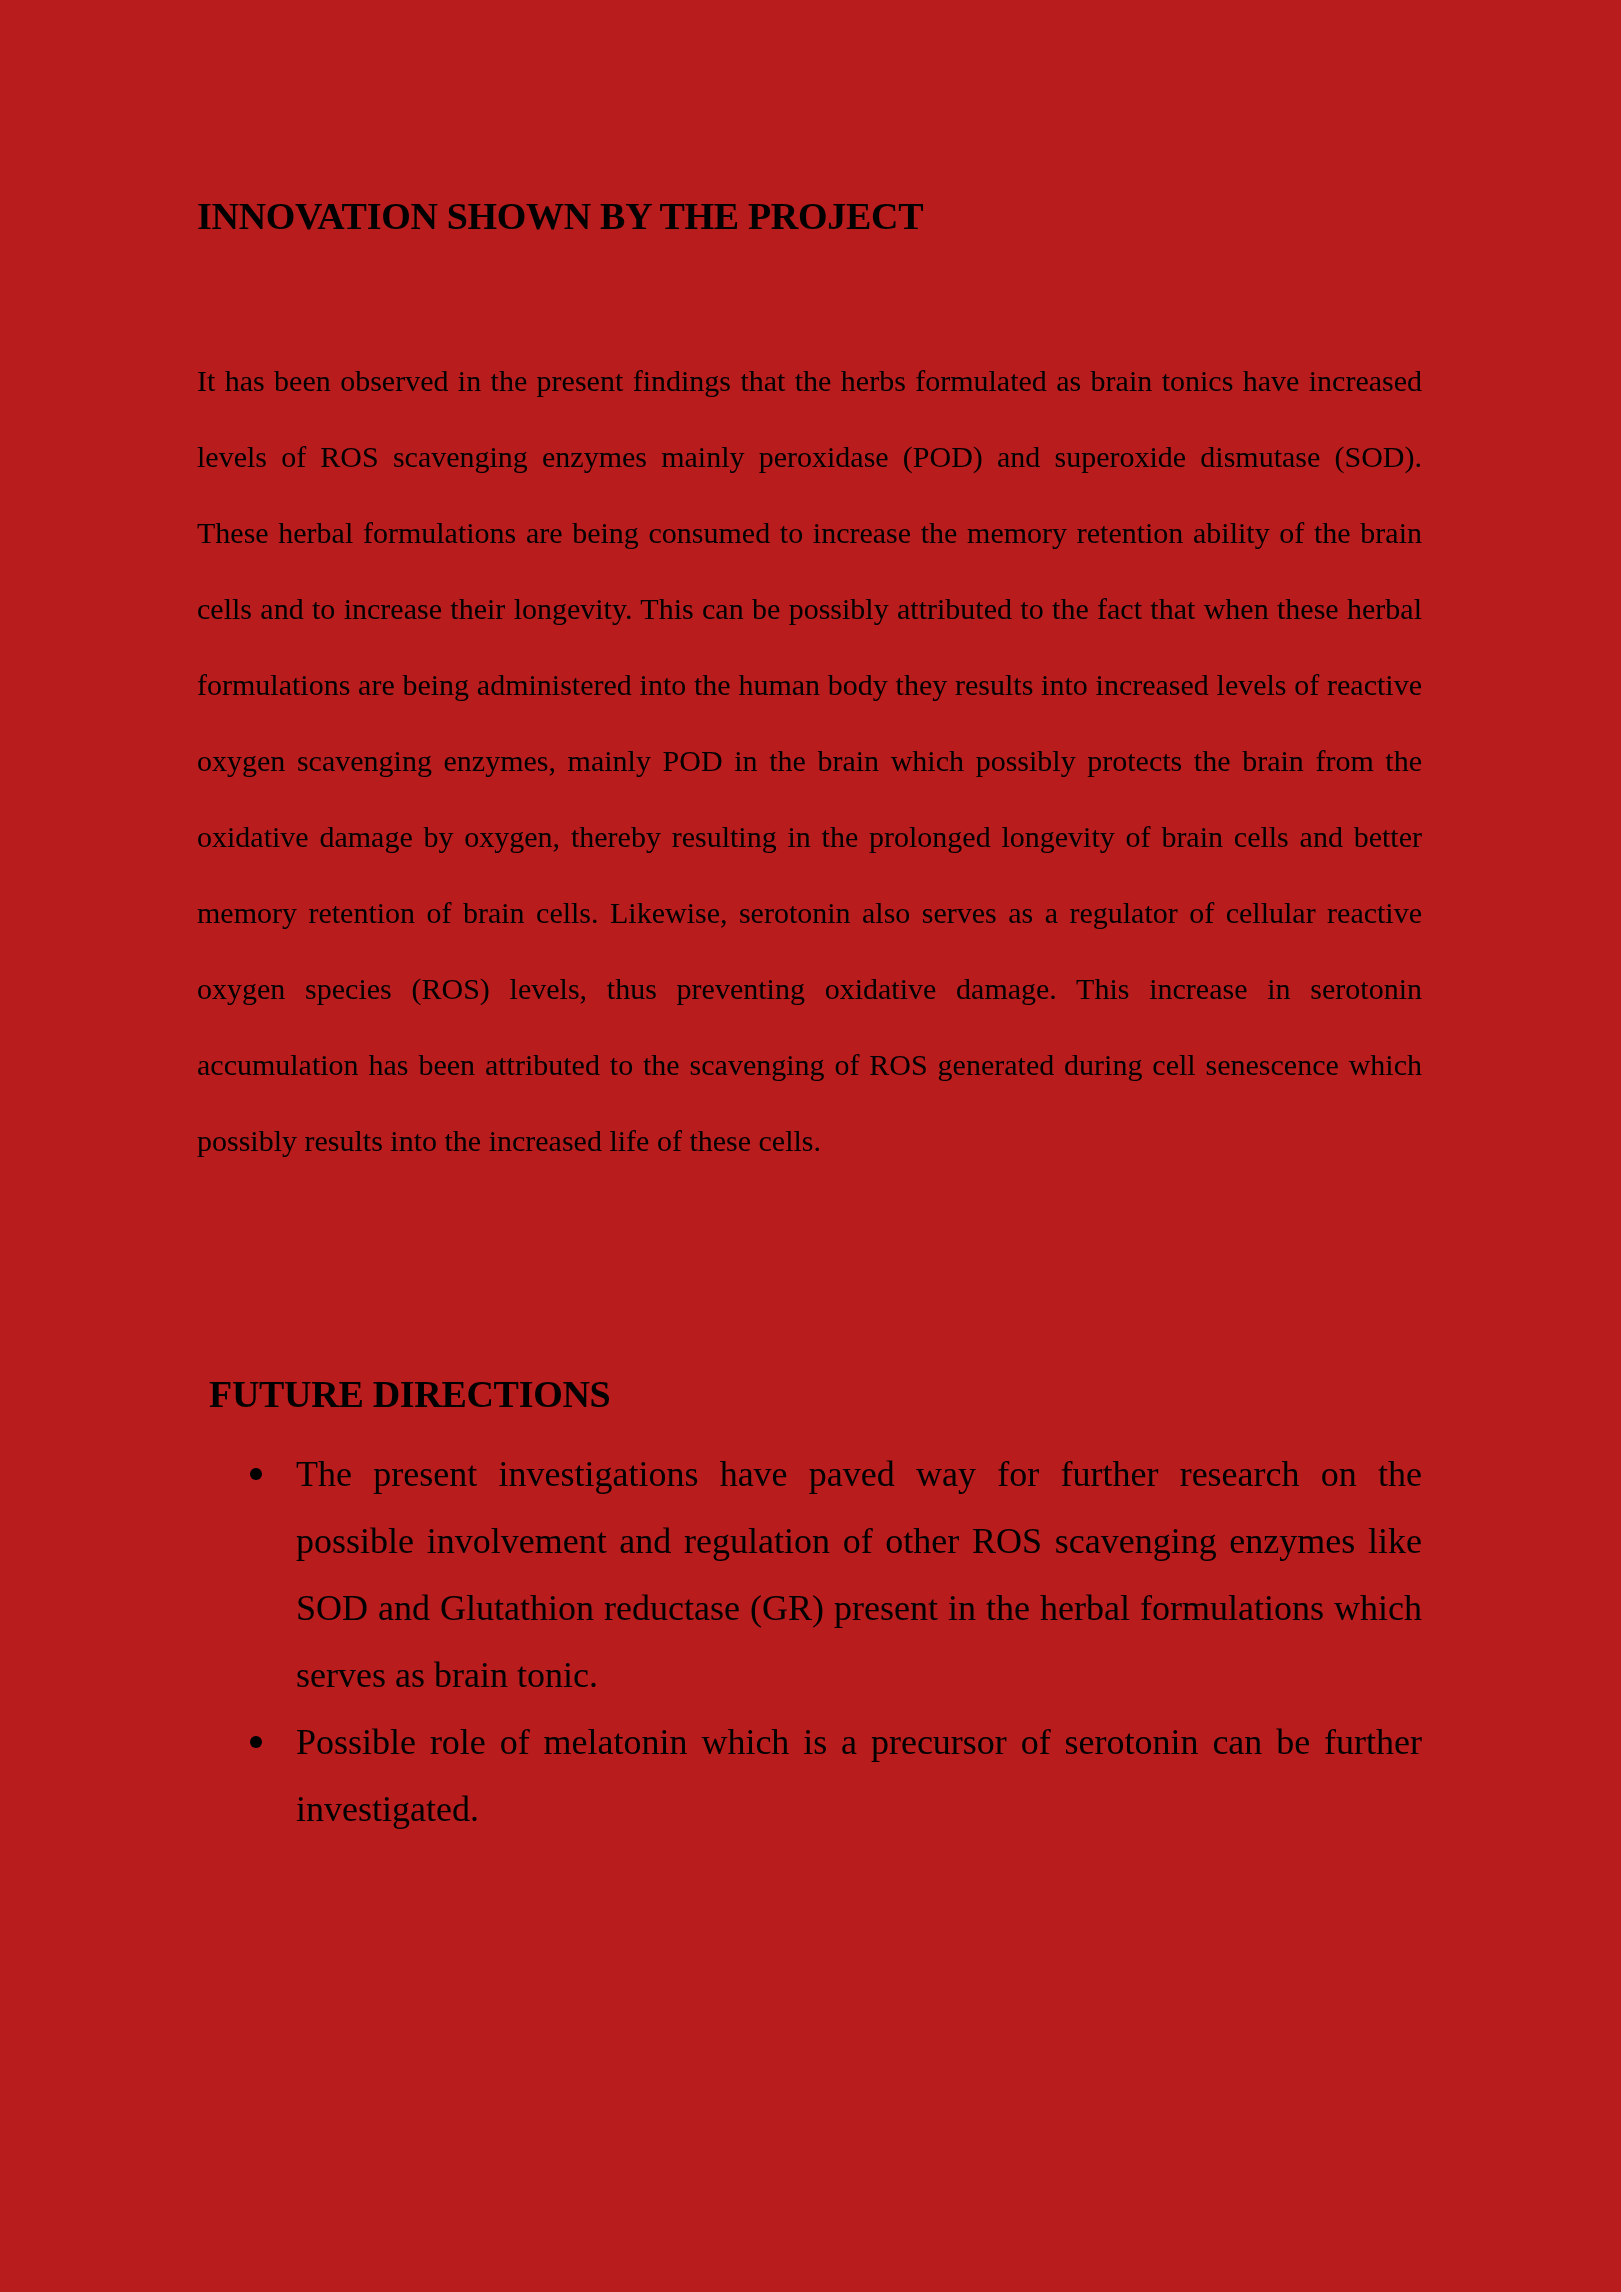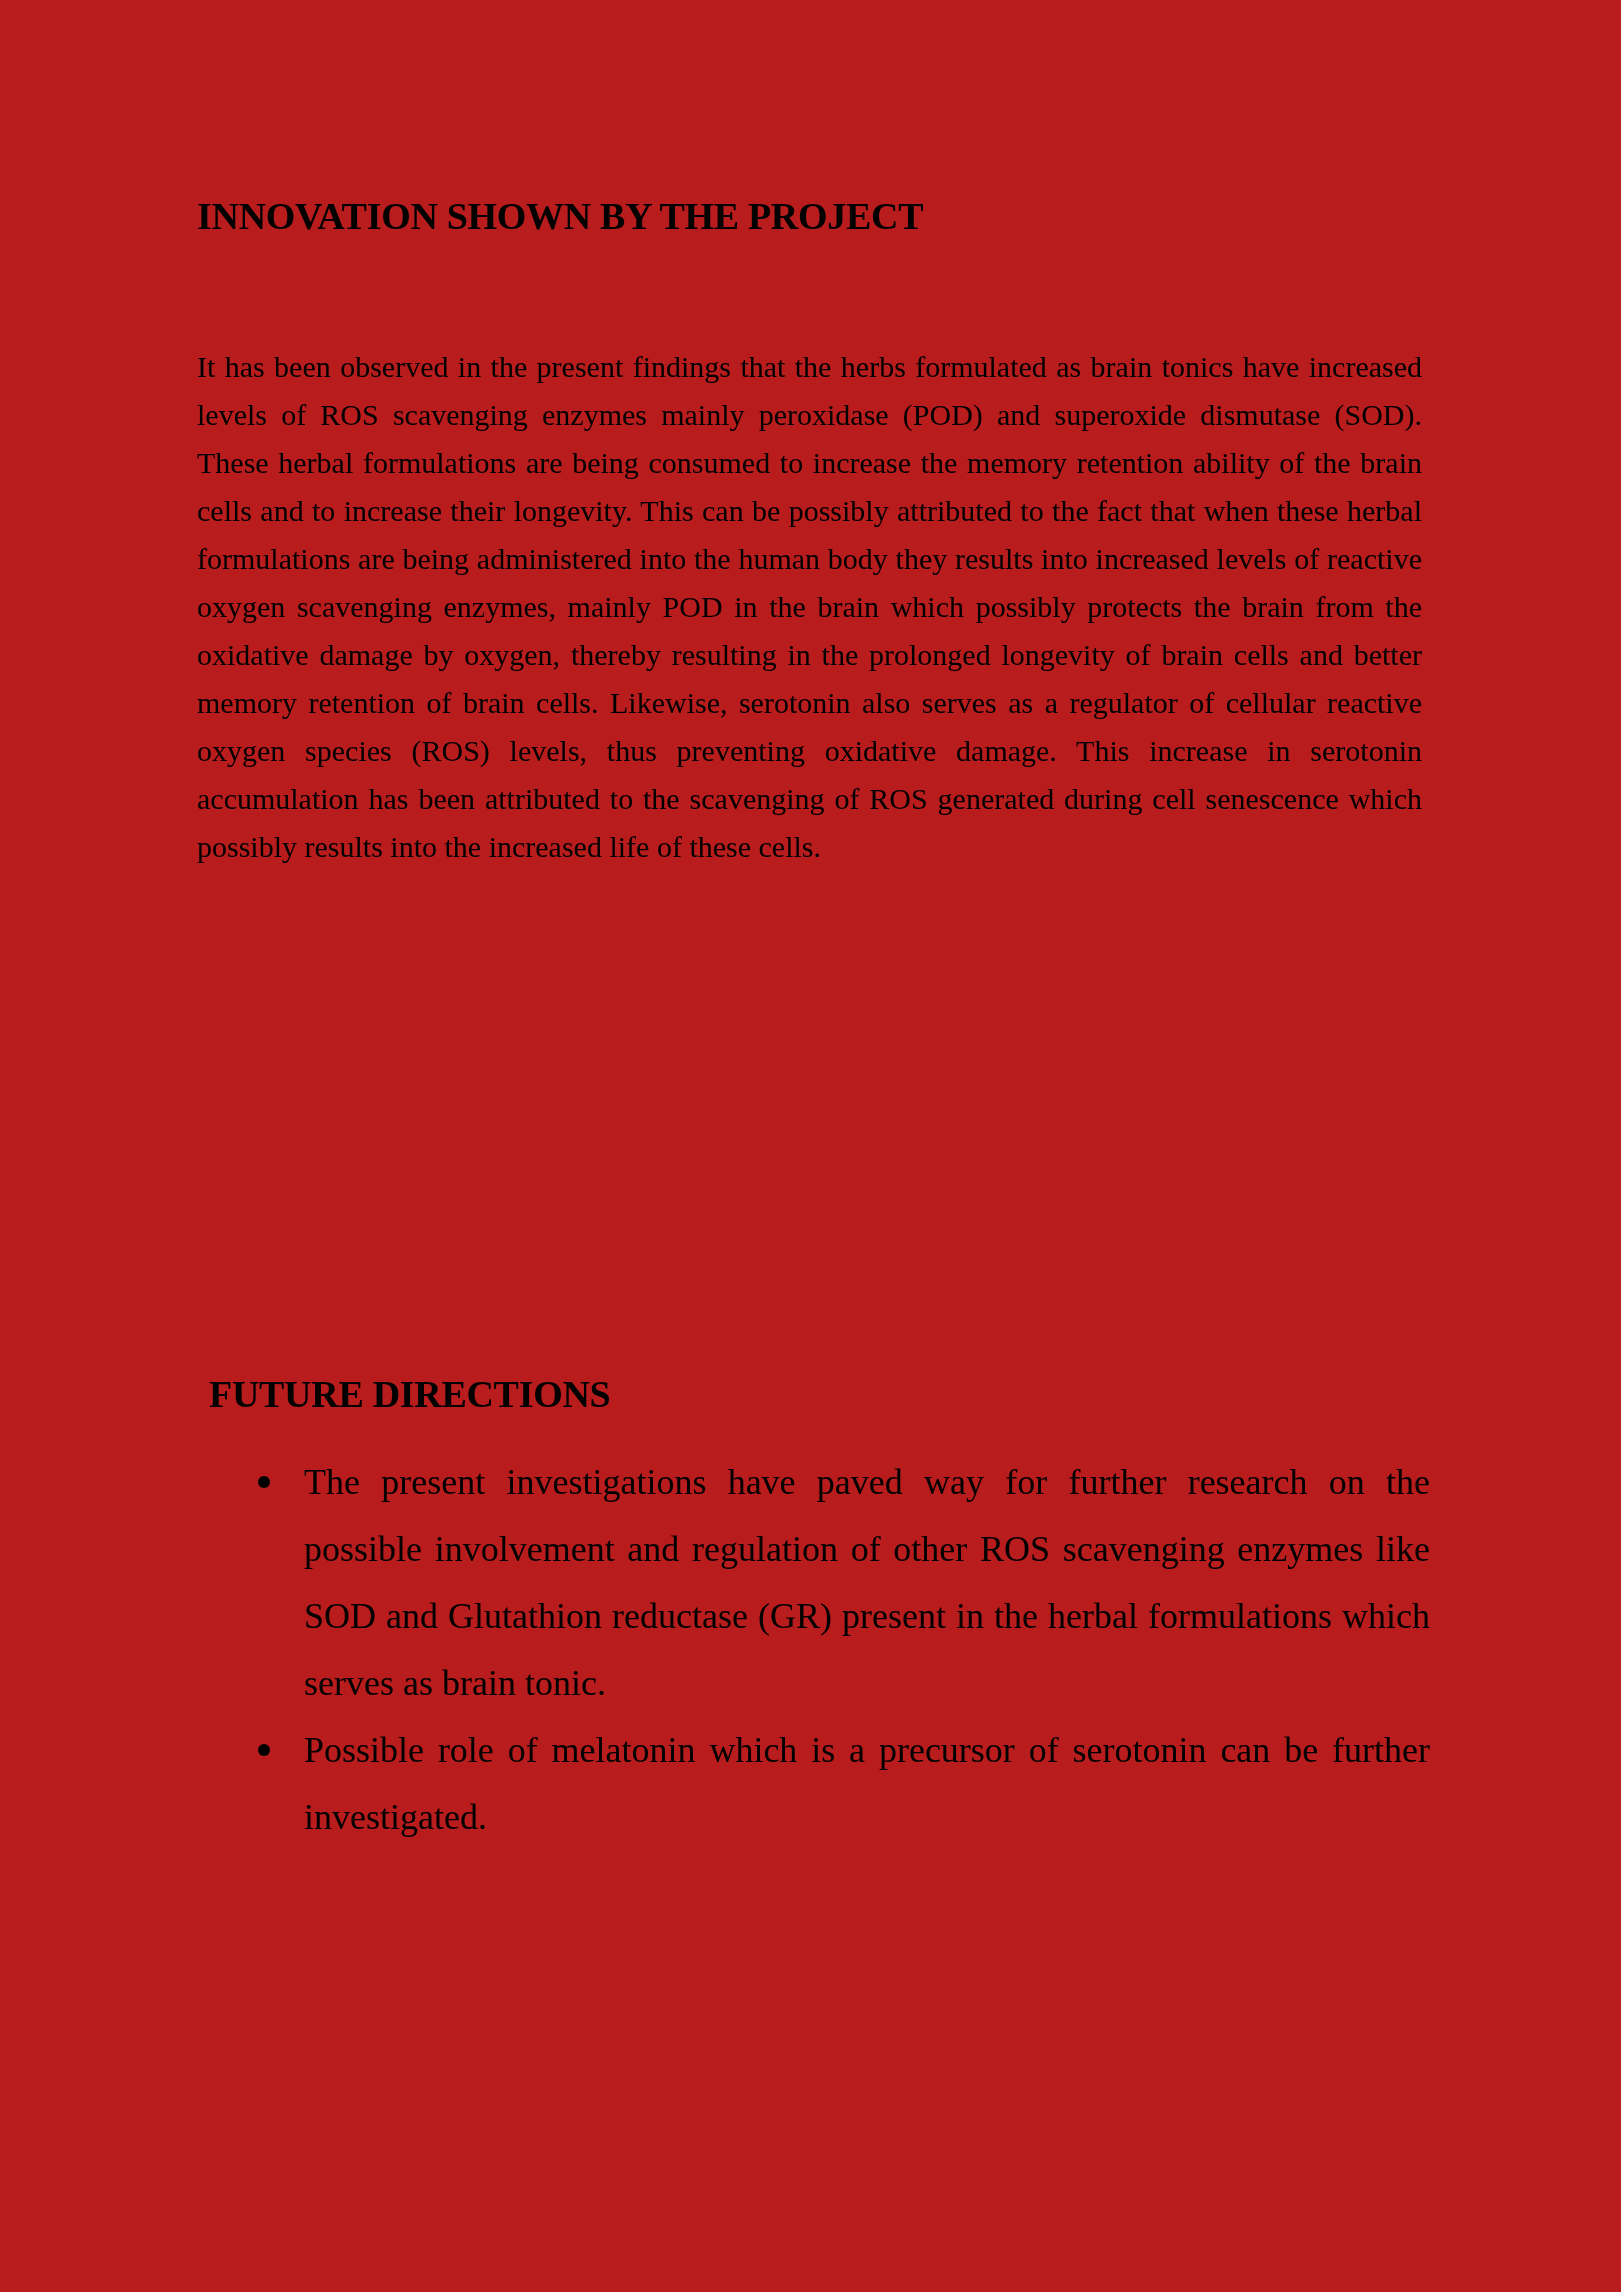--- a/index.html
+++ b/index.html
@@ -1,23 +1,23 @@
 <!DOCTYPE html>
 <html><head>
 <meta charset="utf-8">
 <style>
   html, body { margin: 0; padding: 0; background: #ffffff; }
   body { width: 1621px; height: 2293px; position: relative; overflow: hidden;
          font-family: "Liberation Serif", "DejaVu Serif", serif; color: #000; }
   .page { position: absolute; left: 0; top: 0; width: 1621px; height: 2293px; background: #b91c1c; }
   .h1 { position: absolute; left: 197px; top: 194px; font-size: 38px; font-weight: bold; letter-spacing: -0.3px; margin: 0; }
-  .para { position: absolute; left: 197px; top: 343px; width: 1225px; font-size: 30px; line-height: 48px;
+  .para { position: absolute; left: 197px; top: 343px; width: 1225px; font-size: 30px; line-height: 76px;
           text-align: justify; margin: 0; }
   .h2 { position: absolute; left: 197px; top: 1360px; font-size: 38px; font-weight: bold; letter-spacing: -0.3px; margin: 12px; }
-  .bullets { position: absolute; left: 197px; top: 1441px; width: 1225px; margin: 8px; padding: 0; list-style: none; }
+  .bullets { position: absolute; left: 197px; top: 1441px; width: 1225px; margin: 0; padding: 0; list-style: none; }
   .bullets li { position: relative; padding-left: 99px; font-size: 36px; line-height: 67px; text-align: justify; }
   .bullet-dot { position: absolute; left: 53px; top: 27.4px; width: 11.8px; height: 11.8px; border-radius: 50%; background: #000; }
 </style>
 </head>
 <body>
 
 <div class="page">
   <h1 class="h1">INNOVATION SHOWN BY THE PROJECT</h1>
   <p class="para">It has been observed in the present findings that the herbs formulated as brain tonics have increased levels of ROS scavenging enzymes mainly peroxidase (POD) and superoxide dismutase (SOD). These herbal formulations are being consumed to increase the memory retention ability of the brain cells and to increase their longevity. This can be possibly attributed to the fact that when these herbal formulations are being administered into the human body they results into increased levels of reactive oxygen scavenging enzymes, mainly POD in the brain which possibly protects the brain from the oxidative damage by oxygen, thereby resulting in the prolonged longevity of brain cells and better memory retention of brain cells. Likewise, serotonin also serves as a regulator of cellular reactive oxygen species (ROS) levels, thus preventing oxidative damage. This increase in serotonin accumulation has been attributed to the scavenging of ROS generated during cell senescence which possibly results into the increased life of these cells.</p>
 

